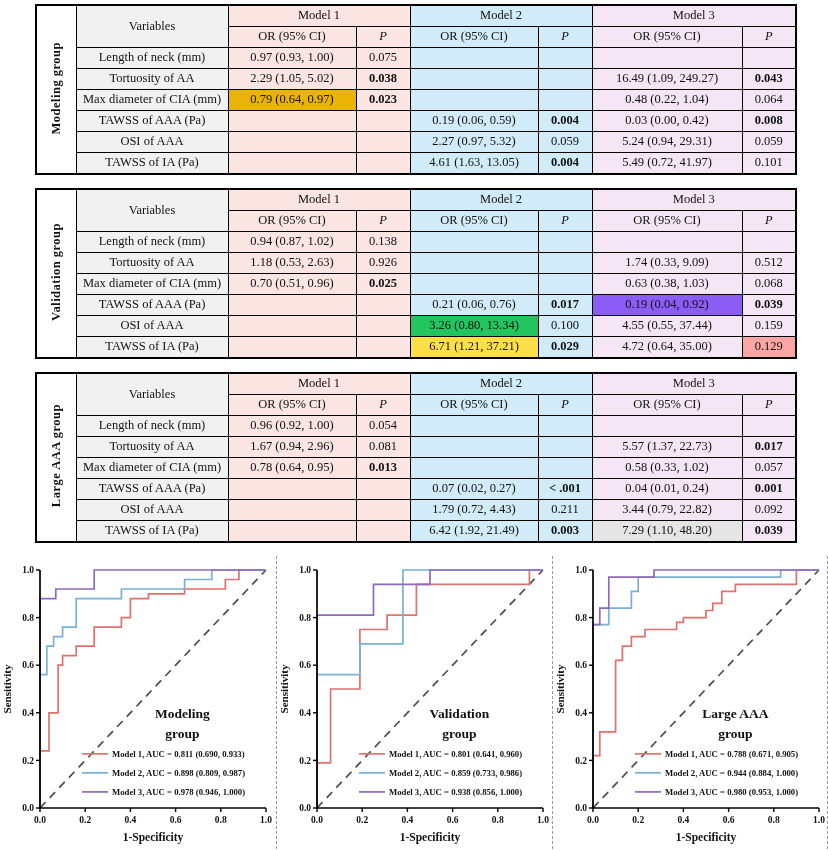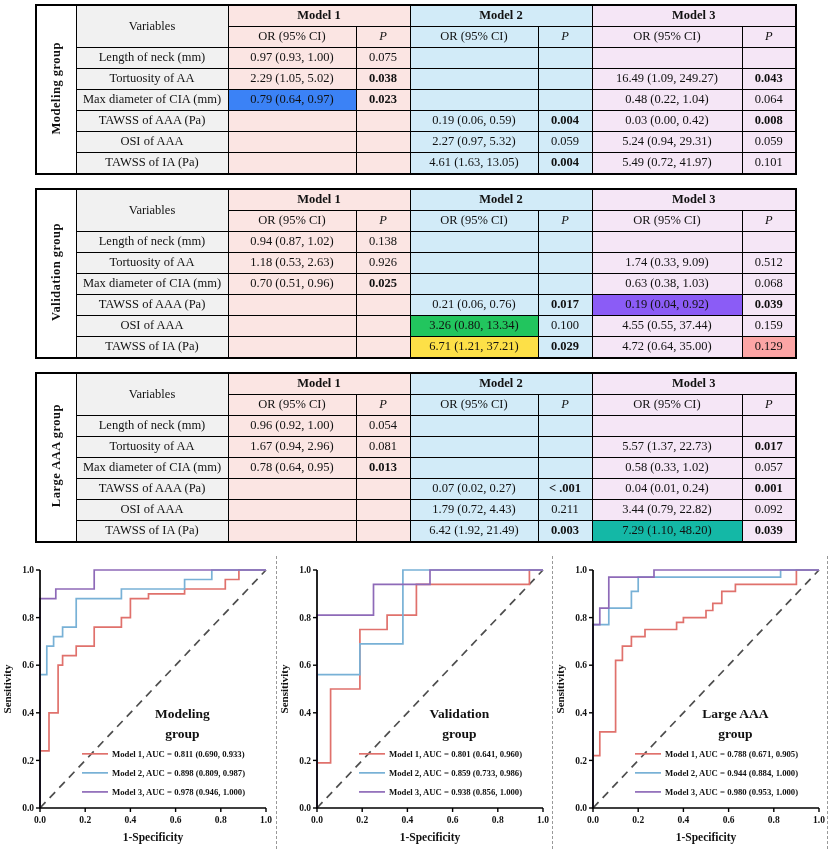--- a/index.html
+++ b/index.html
@@ -17,21 +17,21 @@
     height:20px;padding:0 2px;font-size:12.5px;line-height:1.05;
     overflow:hidden;white-space:nowrap;
   }
   td.group-cell{background:#ffffff;font-weight:bold;font-size:14px;padding:0;}
   td.group-cell span{
     display:inline-block;writing-mode:vertical-rl;transform:rotate(180deg);
     letter-spacing:0.5px;white-space:nowrap;
   }
   td.var-head,td.var-cell{background:#f1f1f1;}
   td.var-head{font-size:13px;}
-  td.model-head{font-size:13px;font-weight:bold;}
+  td.model-head{font-size:13px;}
   td.p-head{font-style:italic;font-size:13px;}
   td.bold-p{font-weight:bold;}
   .charts{
     position:absolute;left:0;top:552;width:828px;height:298px;display:flex;
   }
   .roc-panel{width:276px;height:298px;box-sizing:border-box;position:relative;}
   .roc-panel.sep{border-left:1px dashed #999;}
   .roc-panel.sep-r{border-right:1px dashed #999;}
   svg text{font-family:"Liberation Serif","DejaVu Serif",serif;fill:#111;}
 </style>
@@ -79,21 +79,21 @@
           <td class="var-cell">Tortuosity of AA</td>
           <td style="background:#fbe5e3">2.29 (1.05, 5.02)</td>
           <td class="bold-p" style="background:#fbe5e3">0.038</td>
           <td style="background:#d2ebf8"></td>
           <td class="" style="background:#d2ebf8"></td>
           <td style="background:#f5e6f6">16.49 (1.09, 249.27)</td>
           <td class="bold-p" style="background:#f5e6f6">0.043</td>
         </tr>
         <tr>
           <td class="var-cell">Max diameter of CIA (mm)</td>
-          <td style="background:#3b82f6">0.79 (0.64, 0.97)</td>
+          <td style="background:#eab308">0.79 (0.64, 0.97)</td>
           <td class="bold-p" style="background:#fbe5e3">0.023</td>
           <td style="background:#d2ebf8"></td>
           <td class="" style="background:#d2ebf8"></td>
           <td style="background:#f5e6f6">0.48 (0.22, 1.04)</td>
           <td class="" style="background:#f5e6f6">0.064</td>
         </tr>
         <tr>
           <td class="var-cell">TAWSS of AAA (Pa)</td>
           <td style="background:#fbe5e3"></td>
           <td class="" style="background:#fbe5e3"></td>
@@ -276,21 +276,21 @@
           <td class="" style="background:#d2ebf8">0.211</td>
           <td style="background:#f5e6f6">3.44 (0.79, 22.82)</td>
           <td class="" style="background:#f5e6f6">0.092</td>
         </tr>
         <tr>
           <td class="var-cell">TAWSS of IA (Pa)</td>
           <td style="background:#fbe5e3"></td>
           <td class="" style="background:#fbe5e3"></td>
           <td style="background:#d2ebf8">6.42 (1.92, 21.49)</td>
           <td class="bold-p" style="background:#d2ebf8">0.003</td>
-          <td style="background:#14b8a6">7.29 (1.10, 48.20)</td>
+          <td style="background:#e5e5e5">7.29 (1.10, 48.20)</td>
           <td class="bold-p" style="background:#f5e6f6">0.039</td>
         </tr>
       </tbody>
     </table>
   </div>
 
 <div class="charts" id="charts-wrap">
     <div class="roc-panel"><svg width="276" height="298" viewBox="0 0 276 298">
         <line x1="40" y1="252" x2="266" y2="14" stroke="#4d4d4d" stroke-width="1.7" stroke-dasharray="8,6"></line>
         <polyline points="40.0,252.0 40.0,194.9 49.0,194.9 49.0,156.8 58.1,156.8 58.1,109.2 62.6,109.2 62.6,99.7 76.2,99.7 76.2,90.2 94.2,90.2 94.2,71.1 121.4,71.1 121.4,61.6 130.4,61.6 130.4,42.6 148.5,42.6 148.5,37.8 184.6,37.8 184.6,33.0 225.3,33.0 225.3,23.5 238.9,23.5 238.9,14.0 266.0,14.0" fill="none" stroke="#e0716c" stroke-width="1.7"></polyline>

